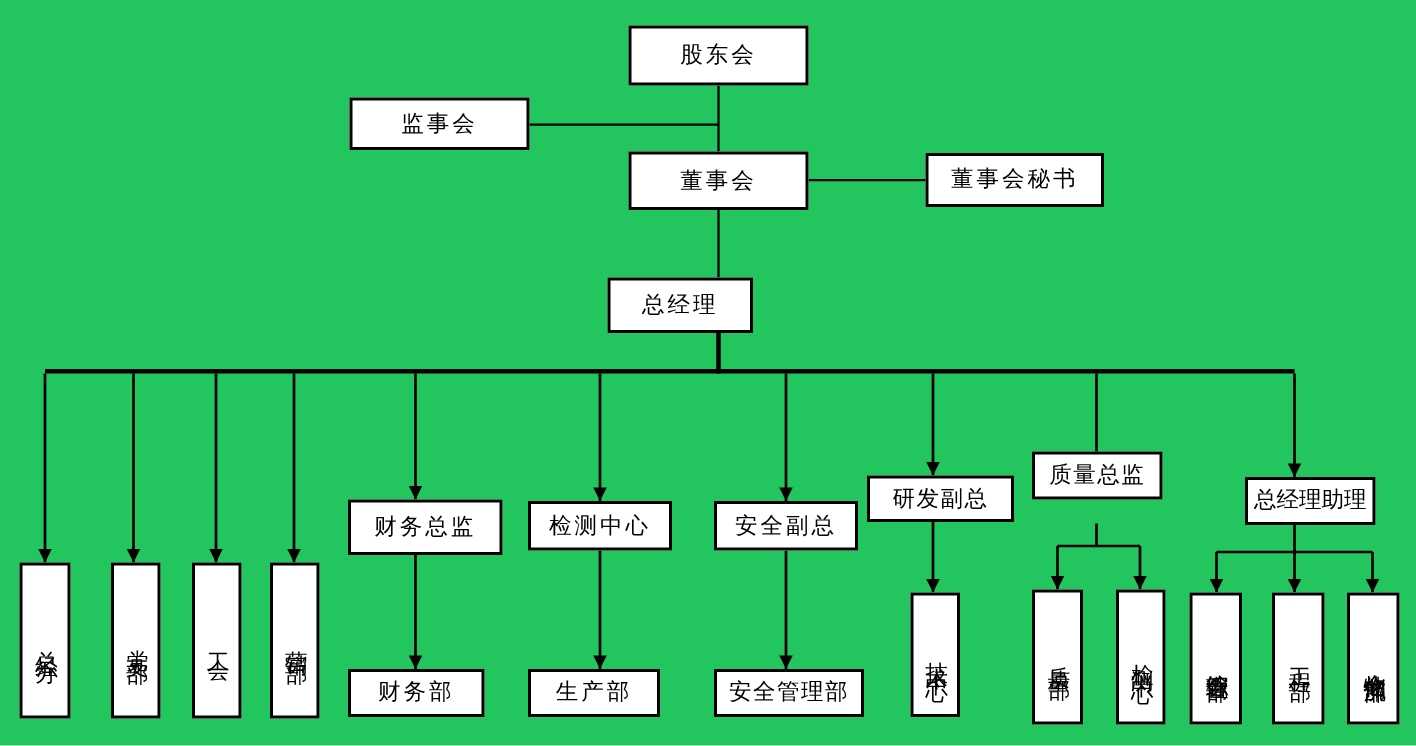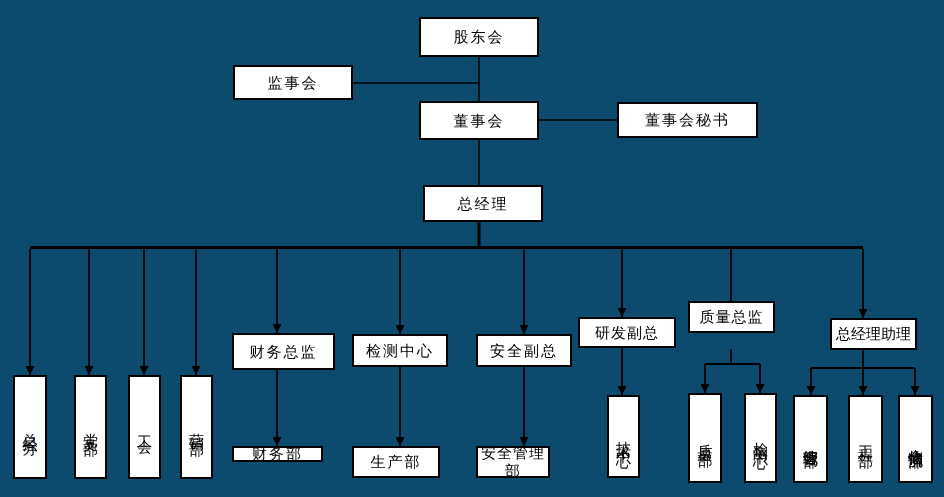--- a/index.html
+++ b/index.html
@@ -1,17 +1,17 @@
 <!DOCTYPE html>
 <html><head>
 <meta charset="utf-8">
 <style>
   html,body{margin:0;padding:0;background:#ffffff;}
   .canvas{
-    position:relative;width:944px;height:497px;background:#0c4a6e;
+    position:relative;width:944px;height:497px;background:#22c55e;
     font-family:"Liberation Sans","DejaVu Sans",sans-serif;color:#000;
     overflow:hidden;
   }
   .wires{position:absolute;left:0;top:0;width:944px;height:497px;}
   .node{
     position:absolute;border:2px solid #000;background:#fff;box-sizing:border-box;
     display:flex;align-items:center;justify-content:center;
     font-size:15px;letter-spacing:2px;text-align:center;line-height:1.2;
   }
   .node.v{
@@ -73,34 +73,34 @@
       <line x1="731" y1="349" x2="731" y2="364"></line>
       <line x1="705" y1="364" x2="760" y2="364"></line>
       <line x1="863" y1="350" x2="863" y2="368"></line>
       <line x1="811" y1="368" x2="915" y2="368"></line>
     </g>
   </svg>
 
   <div class="node" style="left:419px;top:17px;width:120px;height:40px">股东会</div>
   <div class="node" style="left:233px;top:65px;width:120px;height:35px">监事会</div>
   <div class="node" style="left:419px;top:101px;width:120px;height:39px">董事会</div>
-  <div class="node" style="left:617px;top:102px;width:141px;height:36px">董事会秘书</div>
-  <div class="node" style="left:423px;top:185px;width:120px;height:37px">总经理</div>
+  <div class="node" style="left:617px;top:102px;width:119px;height:36px">董事会秘书</div>
+  <div class="node" style="left:405px;top:185px;width:97px;height:37px">总经理</div>
 
   <div class="node v" style="left:13px;top:375px;width:34px;height:104px">总经办</div>
   <div class="node v" style="left:74px;top:375px;width:33px;height:104px">党支部</div>
   <div class="node v" style="left:128px;top:375px;width:33px;height:104px">工会</div>
   <div class="node v" style="left:180px;top:375px;width:33px;height:104px">营销部</div>
 
   <div class="node" style="left:232px;top:333px;width:103px;height:37px">财务总监</div>
-  <div class="node" style="left:232px;top:446px;width:91px;height:16px">财务部</div>
+  <div class="node" style="left:232px;top:446px;width:91px;height:32px">财务部</div>
   <div class="node" style="left:352px;top:334px;width:96px;height:33px">检测中心</div>
   <div class="node" style="left:352px;top:446px;width:88px;height:32px">生产部</div>
   <div class="node" style="left:476px;top:334px;width:96px;height:33px">安全副总</div>
-  <div class="node" style="left:476px;top:446px;width:74px;height:32px;letter-spacing:1px">安全管理部</div>
+  <div class="node" style="left:476px;top:446px;width:100px;height:32px;letter-spacing:1px">安全管理部</div>
 
   <div class="node" style="left:578px;top:317px;width:98px;height:31px;letter-spacing:1px">研发副总</div>
   <div class="node" style="left:688px;top:301px;width:87px;height:32px;letter-spacing:1px">质量总监</div>
   <div class="node" style="left:830px;top:318px;width:87px;height:32px;letter-spacing:0">总经理助理</div>
 
   <div class="node v" style="left:607px;top:395px;width:33px;height:83px">技术中心</div>
   <div class="node v" style="left:688px;top:393px;width:34px;height:90px">质量部</div>
   <div class="node v" style="left:744px;top:393px;width:33px;height:90px">检测中心</div>
   <div class="node v tight" style="left:793px;top:395px;width:35px;height:88px">综合管理部</div>
   <div class="node v" style="left:848px;top:395px;width:35px;height:88px">工程部</div>

